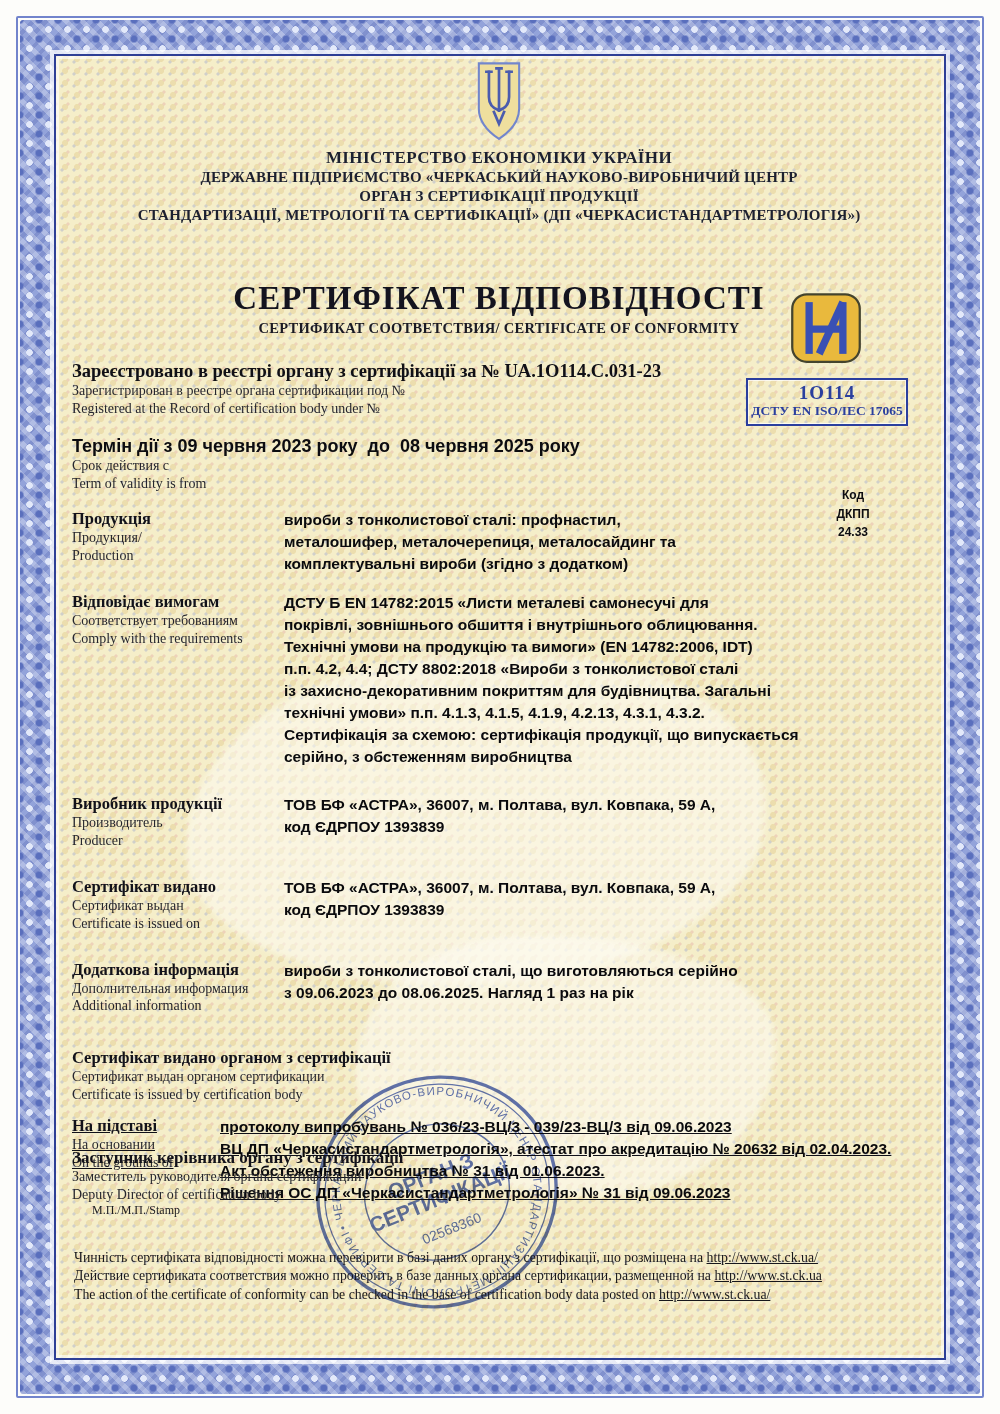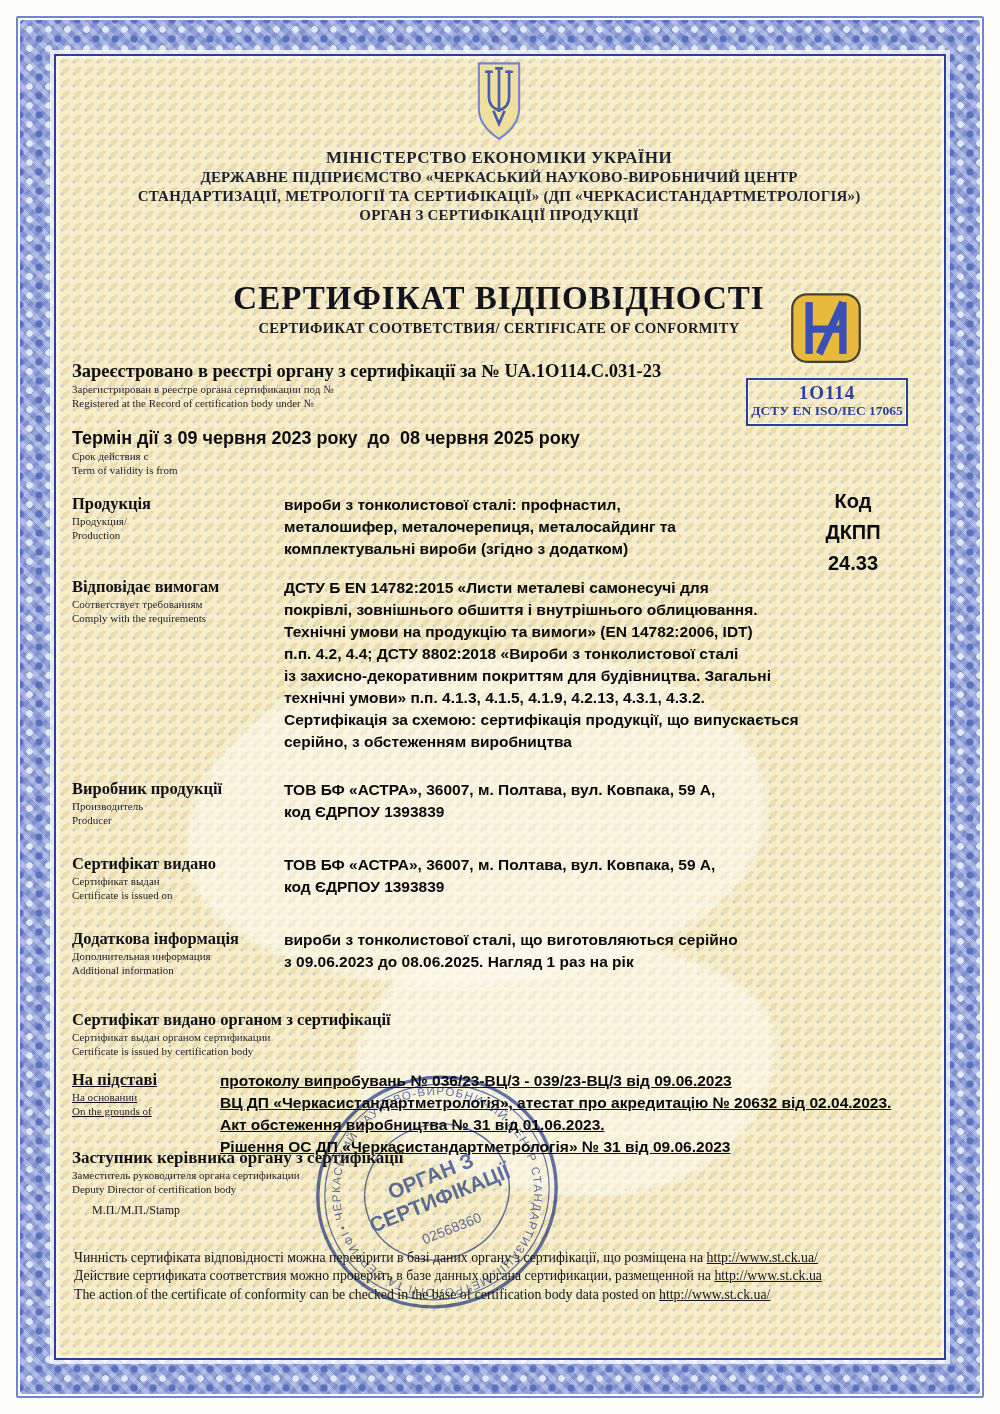--- a/index.html
+++ b/index.html
@@ -45,21 +45,21 @@
   .org-line  { font-size:15px; font-weight:bold; letter-spacing:.2px; color:#1c2030; line-height:1.28; }
 
   
   .title-block { text-align:center; margin-top:54px; }
   .cert-title { font-size:33px; font-weight:bold; letter-spacing:1px; color:#14141f; line-height:1.1; }
   .cert-subtitle { font-size:14.5px; font-weight:bold; color:#1a1a24; margin-top:4px; letter-spacing:.3px; }
 
   
   .reg-block { margin-top:24px; width:680px; }
   .reg-main { font-size:18.5px; font-weight:bold; color:#101016; }
-  .small-line { font-size:11px; line-height:1.28; color:#26262e; }
+  .small-line { font-size:14px; line-height:1.28; color:#26262e; }
   .validity-block { margin-top:18px; }
   .validity-main { font-family:"Liberation Sans", sans-serif; font-size:18px; font-weight:bold; color:#0c0c10; white-space:pre; }
 
   
   .rows { margin-top:15px; }
   .row { display:flex; align-items:flex-start; margin-top:17px; }
   .row .lbl { width:212px; flex:0 0 auto; }
   .row.lbl-wide .lbl { width:442px; }
   .row.lbl-narrow .lbl { width:148px; }
   .lbl-ua { font-size:16.5px; font-weight:bold; color:#12121a; line-height:1.2; }
@@ -82,21 +82,21 @@
     border:2px solid #2b3f9e; box-shadow:inset 0 0 0 1px rgba(255,255,255,.7);
     text-align:center; color:#2b3f9e;
   }
   .naau-num { font-size:19px; font-weight:bold; letter-spacing:1px; margin-top:2px;text-align:center; }
   .naau-std { font-size:13.5px; font-weight:bold; margin-top:-1px; }
 
   
   .code-block {
     position:absolute; left:797px; top:486px; width:112px;
     text-align:center; font-family:"Liberation Sans", sans-serif;
-    font-size:20px; font-weight:bold; color:#0c0c10; line-height:1.55;
+    font-size:12px; font-weight:bold; color:#0c0c10; line-height:1.55;
   }
 
   
   .deputy-block { position:absolute; left:72px; top:1148px; width:420px; }
   .deputy-ua { font-size:17px; font-weight:bold; color:#12121a; }
   .mp-note { position:absolute; left:92px; top:1203px; font-size:12px; color:#1b1b22; }
   .sig-area { position:absolute; left:480px; top:1122px; width:470px; }
   .sig-row { display:flex; align-items:flex-end; }
   .sig-line-wrap { width:205px; border-bottom:2px solid #7c3c50; position:relative; height:52px; }
   .sig-svg { position:absolute; left:0; bottom:-8px; }
@@ -131,22 +131,22 @@
         <g stroke="#4b5cae" stroke-width="3.2" fill="none" stroke-linecap="square">
           <path d="M20,14 V44 Q20,56 32,60"></path>
           <path d="M44,14 V44 Q44,56 32,60"></path>
           <path d="M32,10 V60"></path>
           <path d="M26,62 L32,76 L38,62"></path>
           <path d="M17,14 h6 M41,14 h6 M29,10 h6"></path>
         </g>
       </svg>
       <div class="org-line1">МІНІСТЕРСТВО ЕКОНОМІКИ УКРАЇНИ</div>
       <div class="org-line">ДЕРЖАВНЕ ПІДПРИЄМСТВО «ЧЕРКАСЬКИЙ НАУКОВО-ВИРОБНИЧИЙ ЦЕНТР</div>
+      <div class="org-line">ОРГАН З СЕРТИФІКАЦІЇ ПРОДУКЦІЇ</div>
       <div class="org-line">СТАНДАРТИЗАЦІЇ, МЕТРОЛОГІЇ ТА СЕРТИФІКАЦІЇ» (ДП «ЧЕРКАСИСТАНДАРТМЕТРОЛОГІЯ»)</div>
-      <div class="org-line">ОРГАН З СЕРТИФІКАЦІЇ ПРОДУКЦІЇ</div>
     </div>
 
     <div class="title-block">
       <div class="cert-title">СЕРТИФІКАТ ВІДПОВІДНОСТІ</div>
       <div class="cert-subtitle">СЕРТИФИКАТ СООТВЕТСТВИЯ/ CERTIFICATE OF CONFORMITY</div>
     </div>
 
     <div class="reg-block">
       <div class="reg-main">Зареєстровано в реєстрі органу з сертифікації за № UA.1О114.С.031-23</div>
       <div class="small-line">Зарегистрирован в реестре органа сертификации под №</div>

